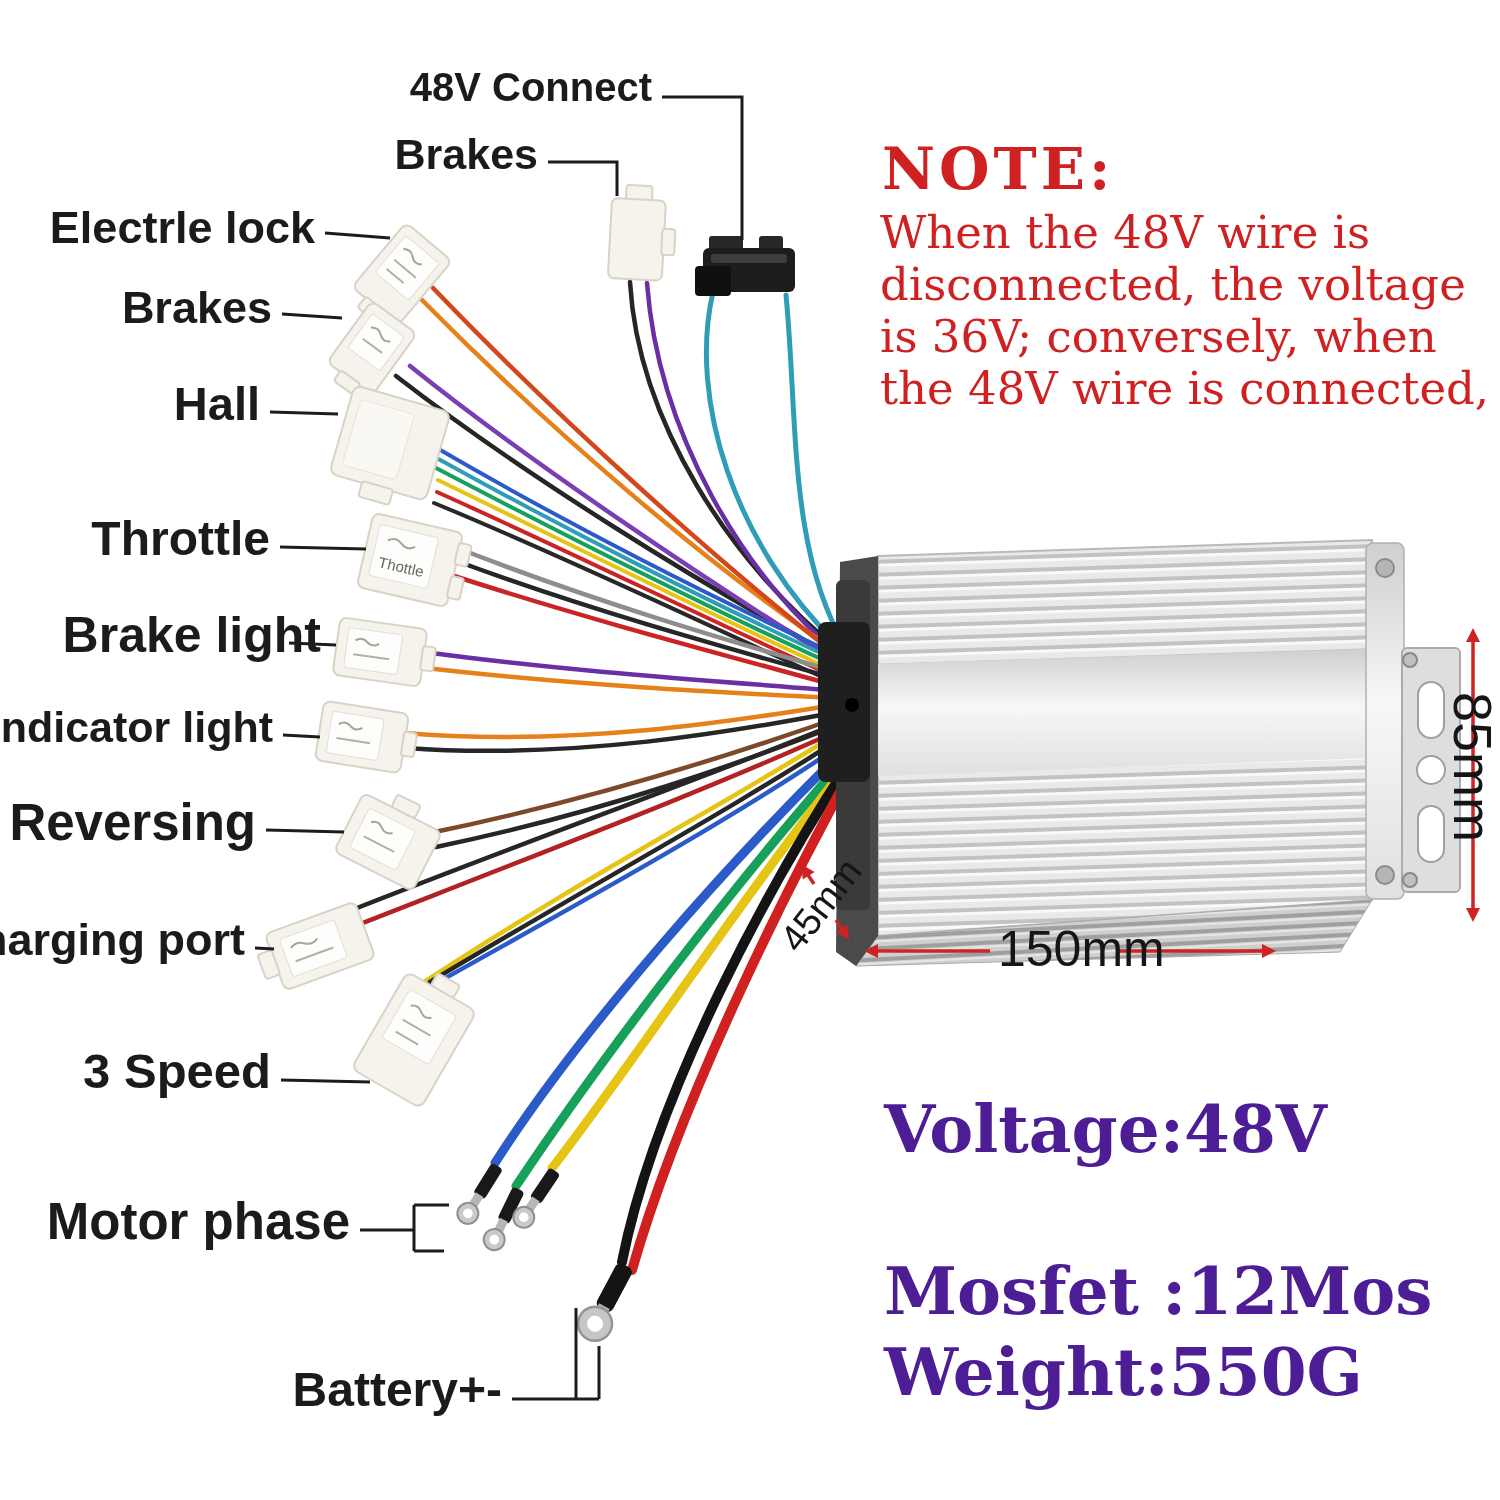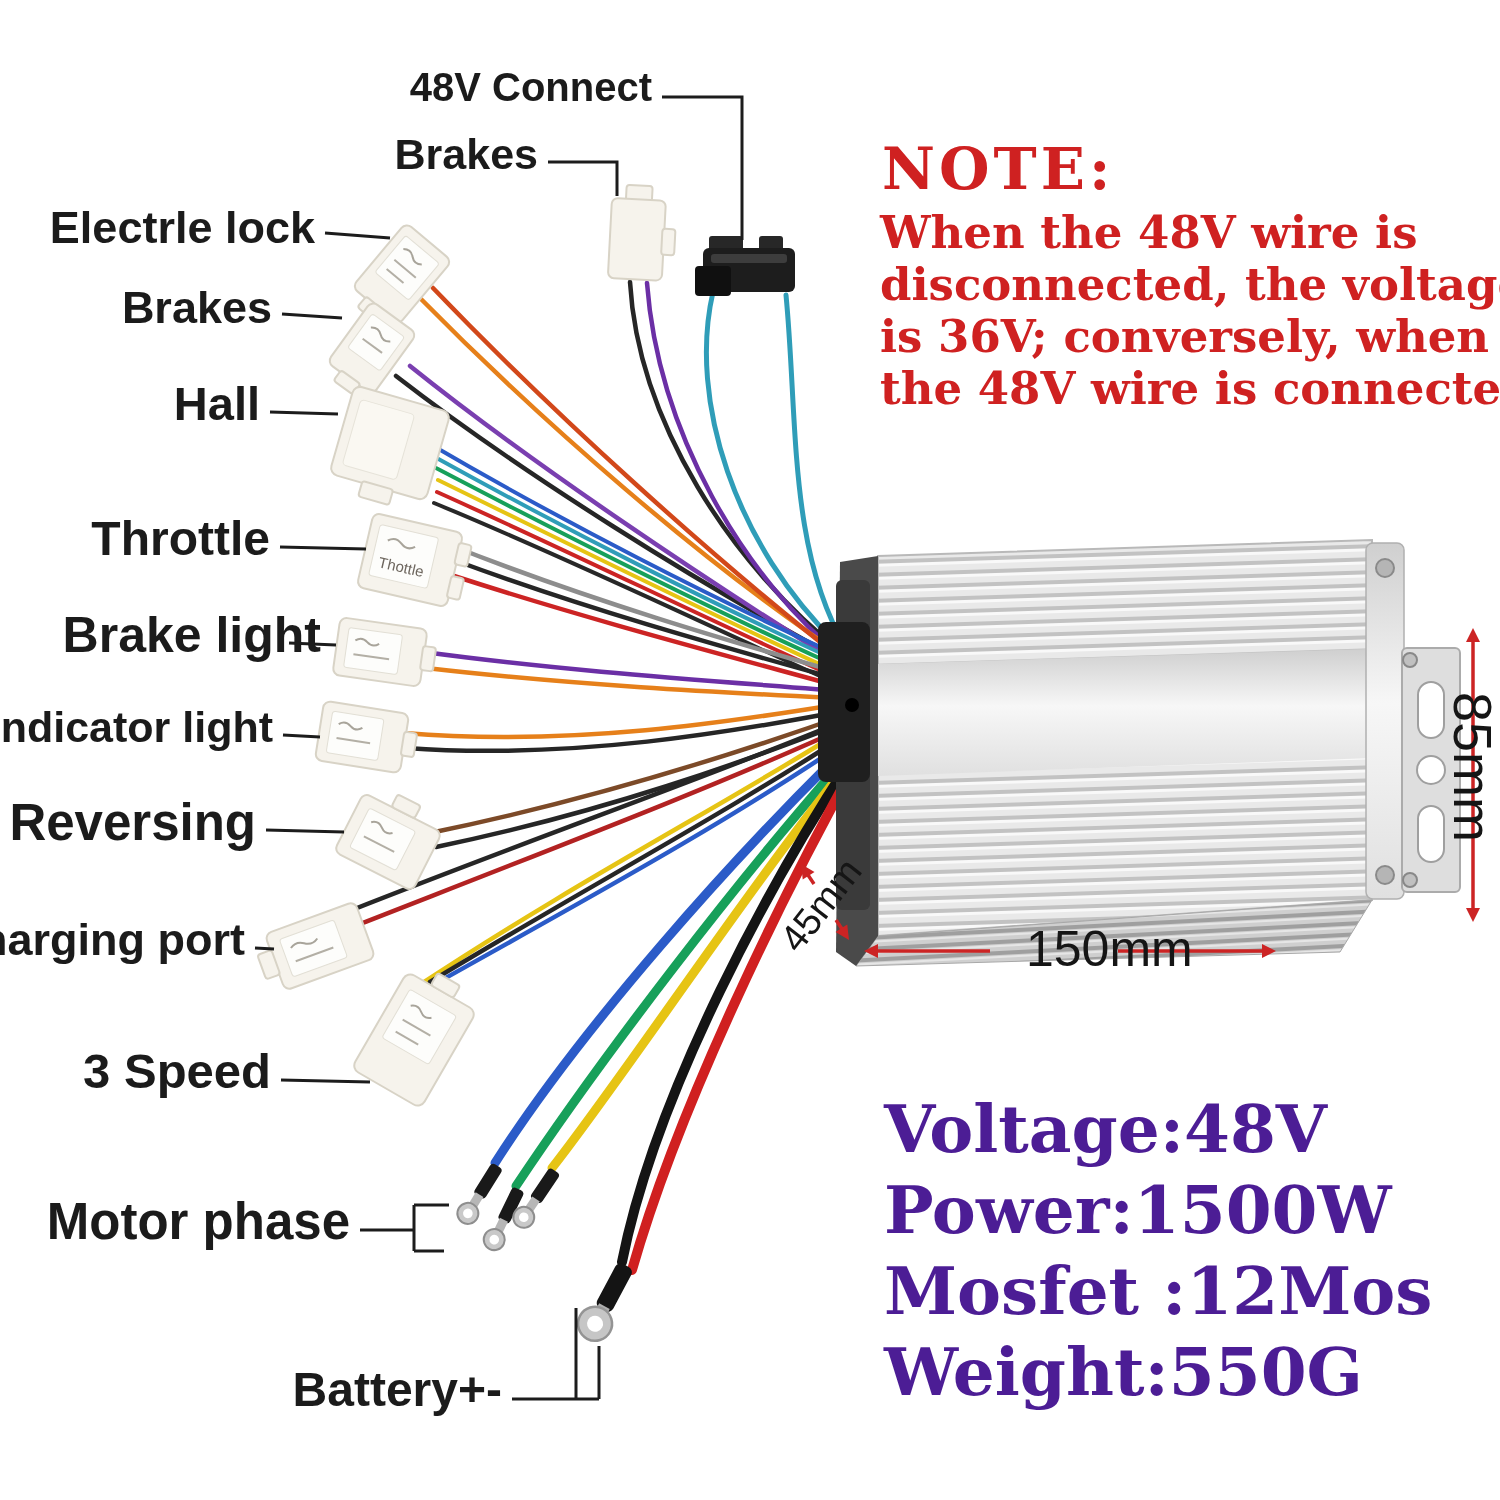--- a/index.html
+++ b/index.html
@@ -4,21 +4,21 @@
 <style>
   html,body{margin:0;padding:0;background:#fff;}
   .canvas{position:relative;width:1500px;height:1500px;background:#ffffff;overflow:hidden;
           font-family:"Liberation Sans",sans-serif;}
   .art{position:absolute;left:0;top:0;}
   .lbl{position:absolute;font-family:"Liberation Sans",sans-serif;font-weight:bold;
        color:#1b1b1b;white-space:nowrap;line-height:1;}
   .lbl-r{text-align:right;}
   .note-head{position:absolute;font-family:"DejaVu Serif",serif;font-weight:bold;
        color:#cf2121;font-size:58px;letter-spacing:4px;line-height:1;}
-  .note-line{position:absolute;font-family:"DejaVu Serif",serif;font-weight:bold;
+  .note-line{position:absolute;font-family:"DejaVu Serif",serif;font-weight:normal;
        color:#cf2121;font-size:45px;white-space:nowrap;line-height:1;}
   .spec-line{position:absolute;font-family:"DejaVu Serif",serif;font-weight:bold;
        color:#4c1d95;font-size:66px;white-space:nowrap;line-height:1;}
   .dim{position:absolute;color:#151515;font-family:"Liberation Sans",sans-serif;
        white-space:nowrap;line-height:1;}
   .dim-85{font-size:54px;writing-mode:vertical-rl;}
   .dim-150{font-size:50px;}
   .dim-45{font-size:38px;transform:rotate(-52deg);transform-origin:center center;}
 </style>
 </head>
@@ -277,21 +277,20 @@
 <div class="lbl lbl-r" style="right:1150px;top:1196px;font-size:51px;">Motor phase</div>
 <div class="lbl lbl-r" style="right:998px;top:1366px;font-size:48px;">Battery+-</div>
 
 <div class="note-head" style="left:882px;top:112px;margin-top:28px;">NOTE:</div>
 <div class="note-line" style="left:880px;top:210px;">When the 48V wire is</div>
 <div class="note-line" style="left:880px;top:262px;">disconnected, the voltage</div>
 <div class="note-line" style="left:880px;top:314px;">is 36V; conversely, when</div>
 <div class="note-line" style="left:880px;top:366px;">the 48V wire is connected,</div>
 
 <div class="dim dim-85" style="left:1446px;top:692px;">85mm</div>
-<div class="dim dim-150" style="left:998px;top:924px;margin-left:28px;">150mm</div>
+<div class="dim dim-150" style="left:998px;top:924px;">150mm</div>
 <div class="dim dim-45" style="left:768px;top:886px;">45mm</div>
 
 <div class="spec-line" style="left:884px;top:1096px;">Voltage:48V</div>
-<div class="spec-line" style="left:884px;top:1177px;">Power:1500W</div>
 <div class="spec-line" style="left:884px;top:1258px;">Mosfet :12Mos</div>
 <div class="spec-line" style="left:884px;top:1339px;">Weight:550G</div>
 
 </div>
 
 </body></html>

